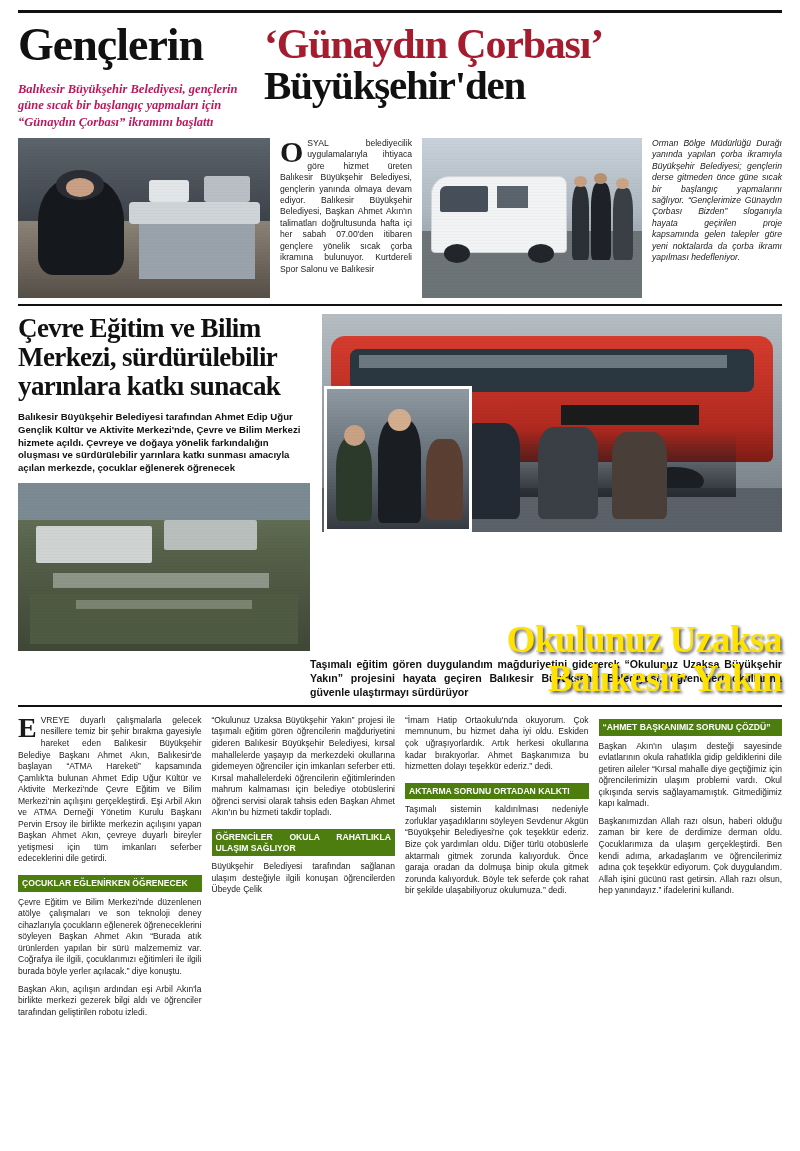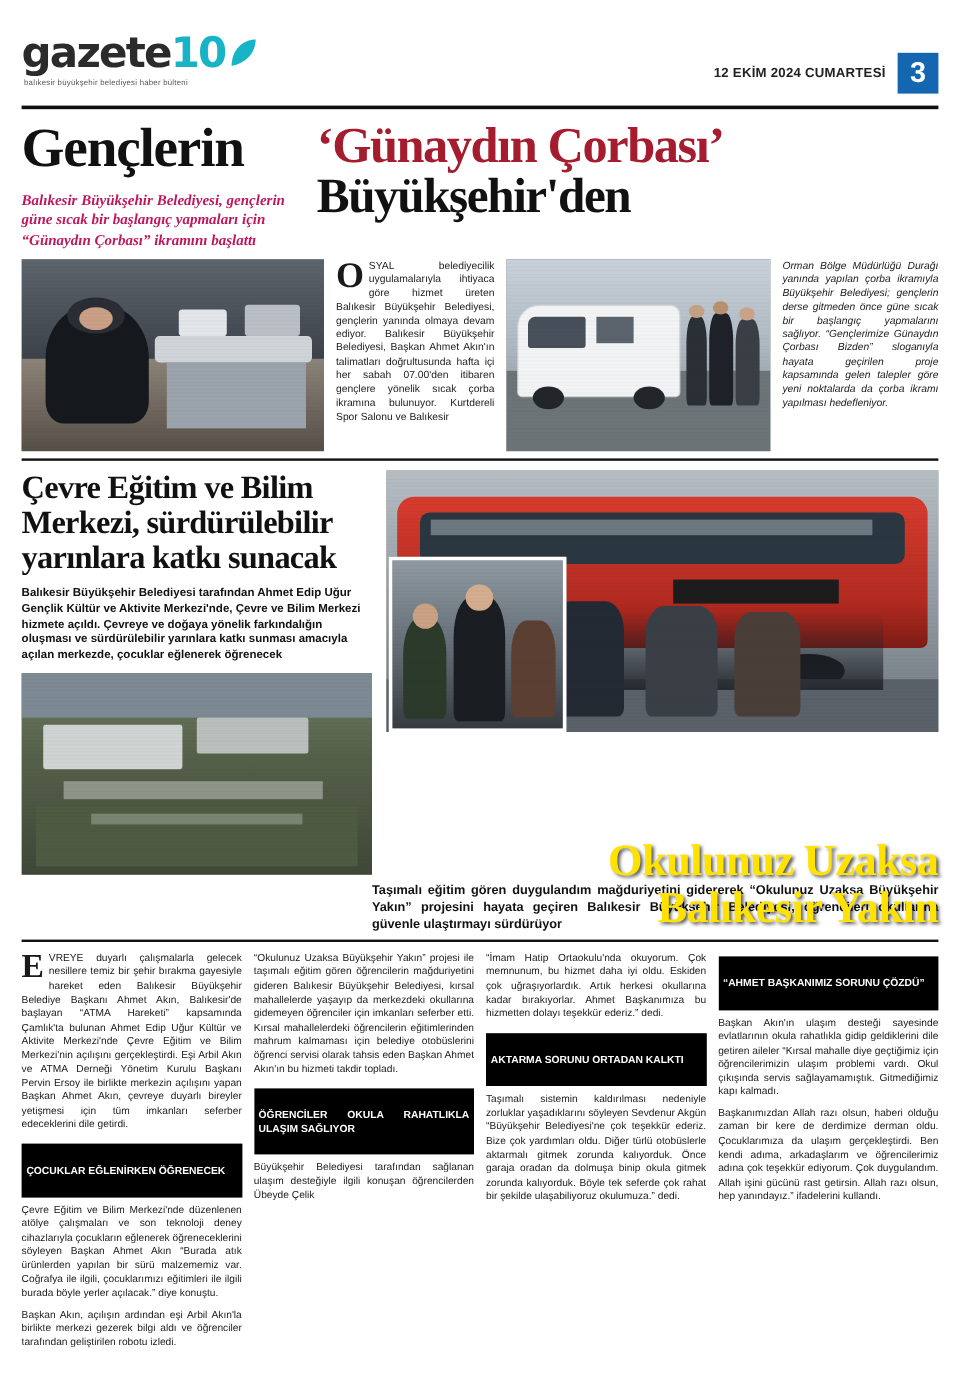--- a/index.html
+++ b/index.html
@@ -61,51 +61,33 @@
   .s2-sub { margin-top:6px; display:flex; }
   .s2-sub-spacer { flex:0 0 292px; }
   .s2-sub-text { flex:1; font-family:"Liberation Sans", sans-serif; font-weight:bold; font-size:10.6px; line-height:1.33; color:#111; text-align:justify; }
 
   .rule2 { height:2px; background:#111; margin-top:6px; }
 
   
   .bottom { display:flex; gap:10px; margin-top:8px; }
   .bcol { flex:1; font-family:"Liberation Sans", sans-serif; font-size:8.5px; line-height:1.36; color:#1a1a1a; text-align:justify; }
   .bcol p { margin:0 0 6px 0; }
-  .subhead { display:inline-block; background:#000000; color:#fff; font-family:"Liberation Sans", sans-serif; font-weight:bold; font-size:8.6px; line-height:1.25; padding:17px 4px; margin:4px 0 5px 0; width:100%; }
+  .subhead { display:inline-block; background:#4d7c0f; color:#fff; font-family:"Liberation Sans", sans-serif; font-weight:bold; font-size:8.6px; line-height:1.25; padding:3px 4px; margin:4px 0 5px 0; width:100%; }
   .dc2::first-letter { float:left; font-family:"Liberation Serif", serif; font-weight:bold; font-size:28px; line-height:0.82; padding:2px 4px 0 0; }
 
   
   .sky { position:absolute; inset:0; }
   .grain { position:absolute; inset:0; opacity:.25;
     background-image: repeating-linear-gradient(0deg, rgba(0,0,0,.08) 0 1px, transparent 1px 3px); }
 </style>
 </head>
 <body>
 
 <div class="page">
 
-  <div class="masthead">
-    <div class="logo-wrap">
-      <div class="logo">
-        <span>gazete</span>
-          <span class="teal">10</span>
-        <span class="leaf">
-          <svg width="24" height="26" viewBox="0 0 24 26">
-              <path d="M2 24 C2 10 12 2 22 2 C22 14 13 22 2 24 Z" fill="#18b3c7"></path>
-            </svg>
-        </span>
-      </div>
-      <div class="logo-sub">balıkesir büyükşehir belediyesi haber bülteni</div>
-    </div>
-    <div class="date-wrap">
-      <div class="date">12 EKİM 2024 CUMARTESİ</div>
-      <div class="pagebox">3</div>
-    </div>
-  </div>
 
   <div class="rule"></div>
 
   <div class="s1">
     <div class="s1-head">
       <div class="s1-head-left">
         <div class="hl-1">Gençlerin</div>
         <div class="s1-kicker">Balıkesir Büyükşehir Belediyesi, gençlerin güne sıcak bir başlangıç yapmaları için “Günaydın Çorbası” ikramını başlattı</div>
       </div>
       <div class="s1-head-right">

